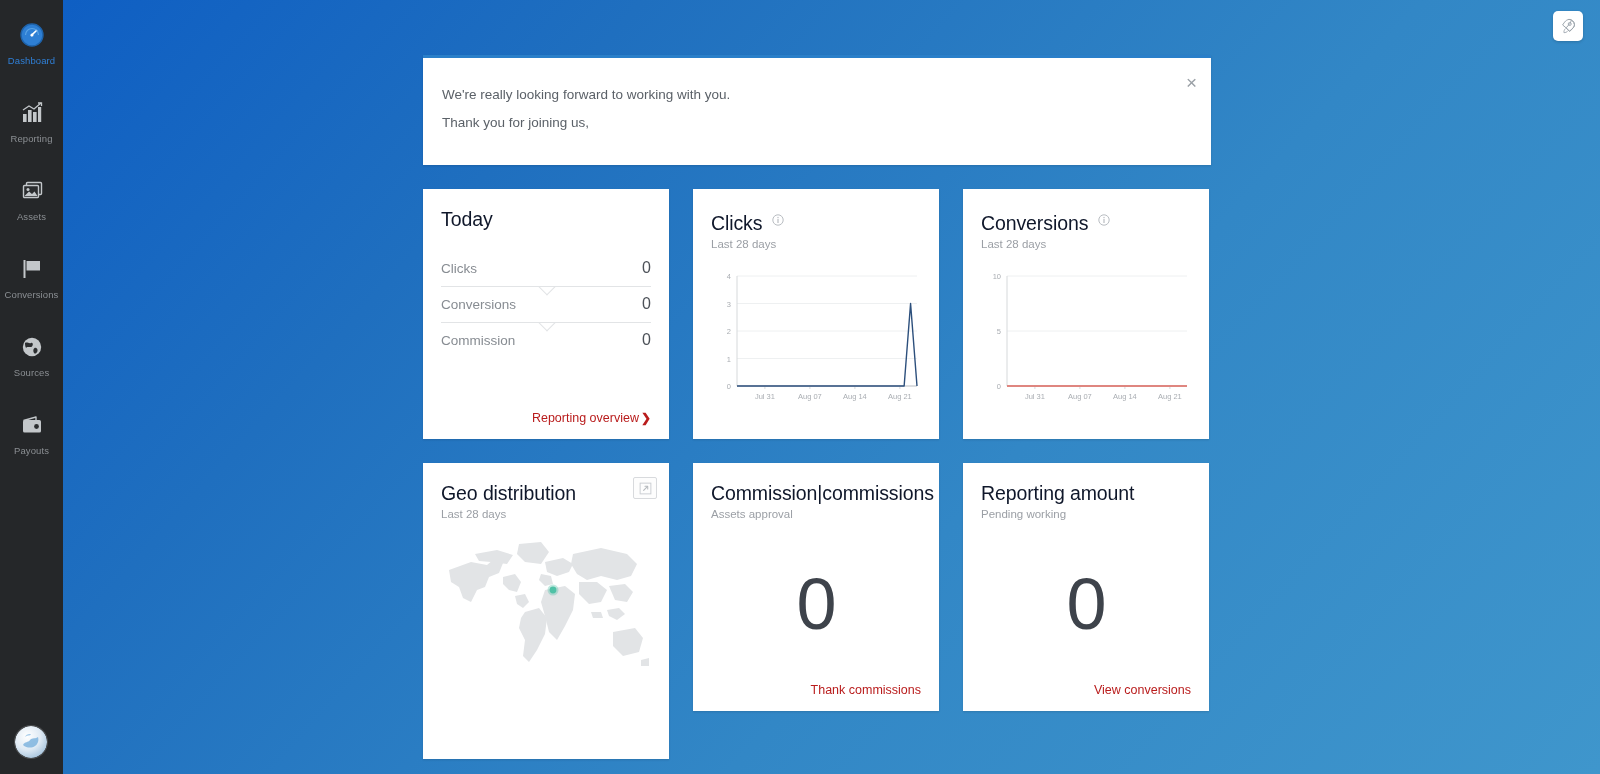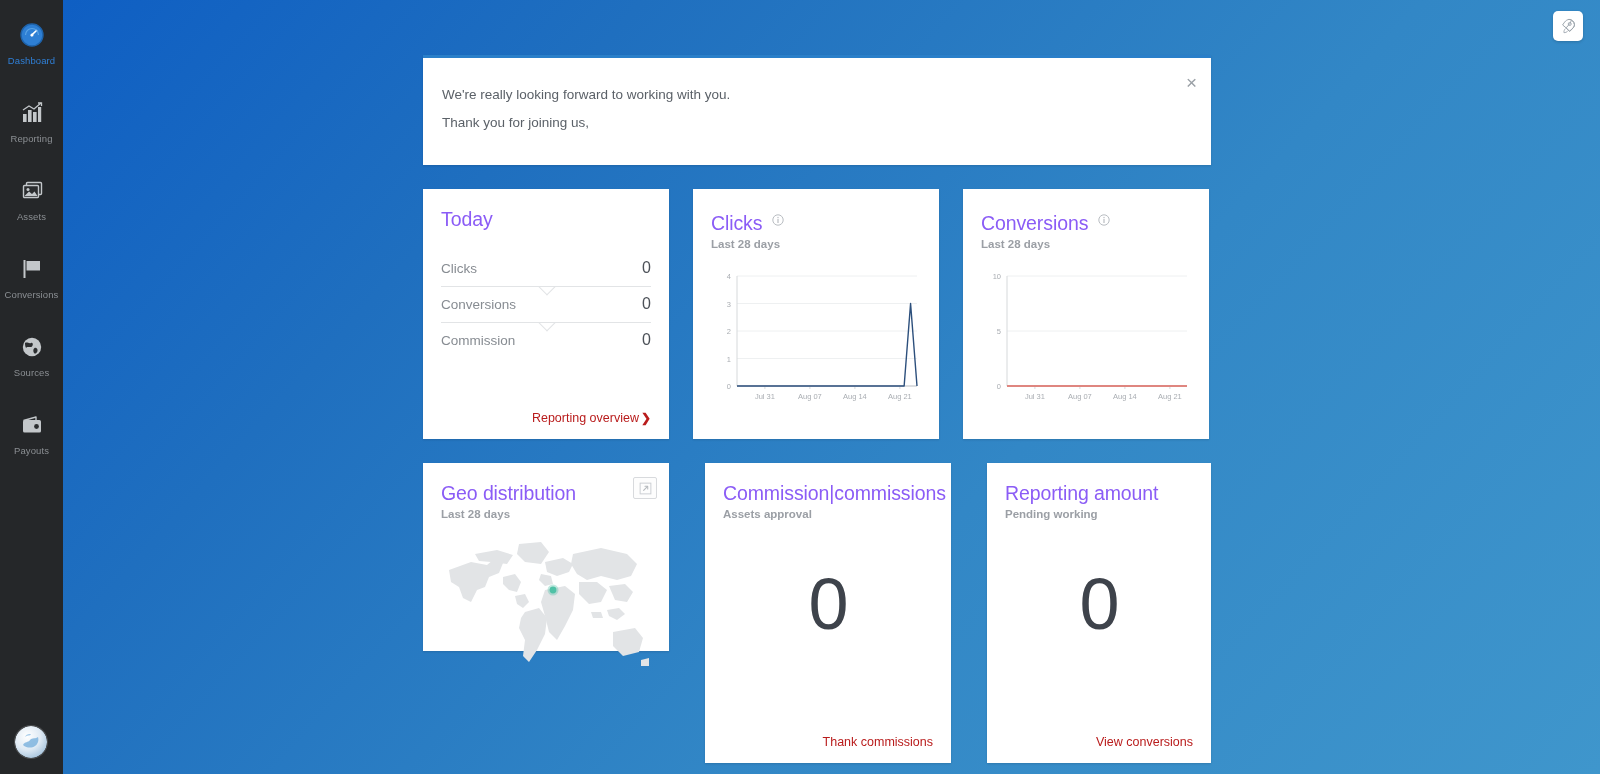--- a/index.html
+++ b/index.html
@@ -122,36 +122,35 @@
     background: #ffffff;
     box-shadow: 0 1px 2px rgba(0,0,0,.13);
     position: relative;
     overflow: visible;
   }
   .card-inner { padding: 18px 18px 0 18px; }
 
   .card-title {
     font-size: 19.5px;
     font-weight: 400;
-    color: #8b5cf6;
+    color: #0f172a;
     letter-spacing: -.1px;
     line-height: 24px;
     white-space: nowrap;
   }
   .card-title .info-i {
     display: inline-block;
     vertical-align: 4px;
     margin-left: 4px;
   }
   .card-sub {
     font-size: 11.5px;
     color: #9b9fa5;
     margin-top: 2px;
     line-height: 15px;
-    font-weight: bold;
   }
 
   
   #card-today { height: 250px; }
   .stat-list { margin-top: 20px; }
   .stat-row {
     display: flex;
     justify-content: space-between;
     align-items: baseline;
     padding: 8px 0 9px 0;
@@ -194,41 +193,41 @@
   #card-clicks, #card-conversions { height: 250px; }
   .chart-wrap {
     margin-top: 16px;
     width: 212px;
     height: 140px;
     position: relative;
   }
   .chart-wrap svg { display: block; }
 
   
-  #card-geo { height: 188px; }
+  #card-geo { height: 296px; }
   #geo-expand {
     position: absolute;
     right: 12px; top: 14px;
     width: 24px; height: 22px;
     border: 1px solid #d8dadd;
     background: #fdfdfd;
     border-radius: 2px;
     display: flex; align-items: center; justify-content: center;
     cursor: pointer;
   }
   #geo-map {
     margin-top: 10px;
     width: 212px;
     height: 160px;
     position: relative;
   }
   #geo-map svg { display:block; }
 
   
-  #card-commission-count, #card-commission-amount { height: 300px; margin-left: 12px; }
+  #card-commission-count, #card-commission-amount { height: 248px; }
   .big-number {
     text-align: center;
     font-size: 72px;
     font-weight: 300;
     color: #3e434b;
     line-height: 1;
     margin-top: 46px;
     letter-spacing: -1px;
   }
   .title-clip { overflow: visible; }

